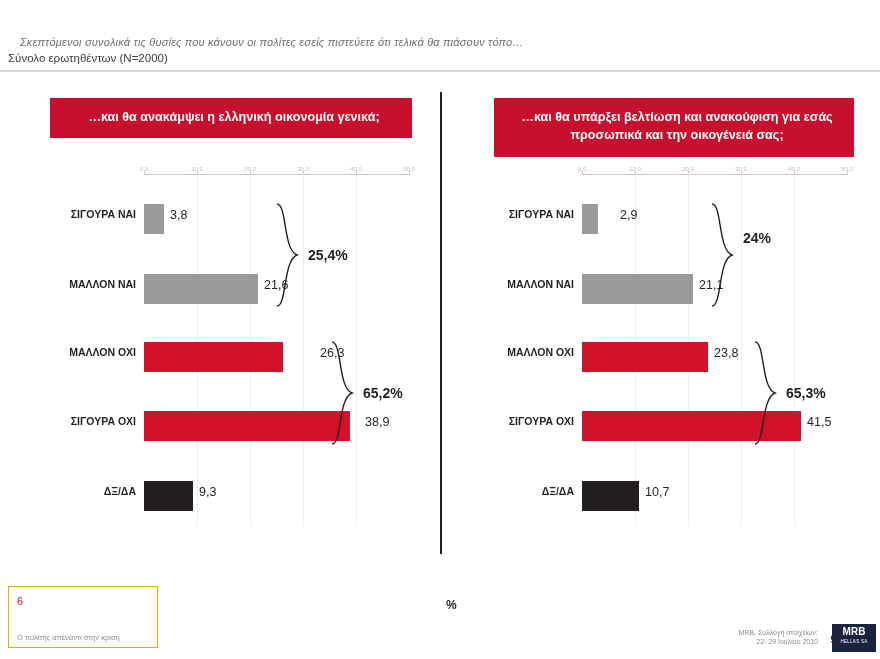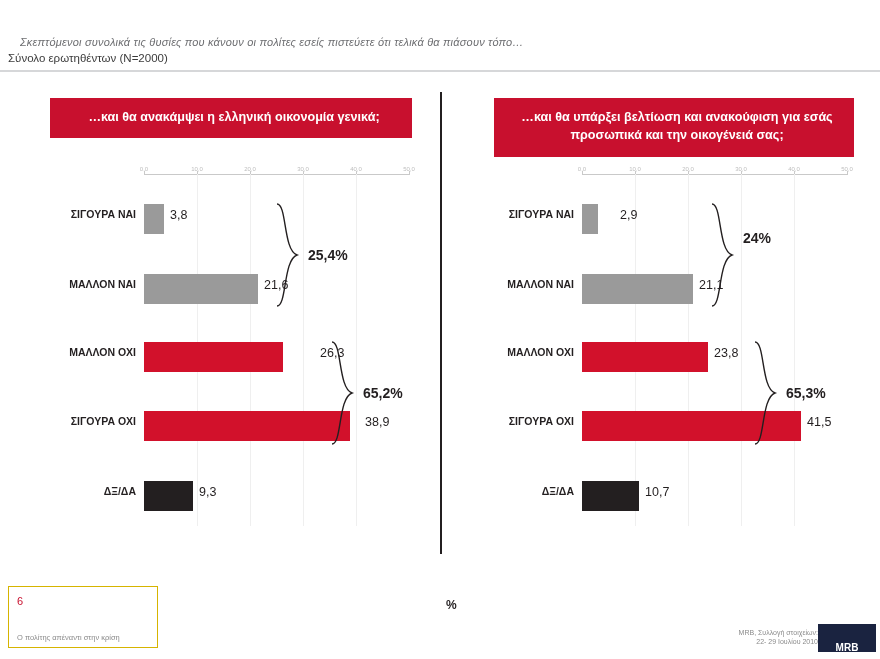--- a/index.html
+++ b/index.html
@@ -219,30 +219,30 @@
     right: 44px;
     top: 634px;
     font-size: 10px;
     font-weight: bold;
     color: #231f20;
   }
   .logo {
     position: absolute;
     right: 4px;
     top: 624px;
-    width: 58px;
+    width: 44px;
     height: 28px;
     background: #1a2340;
     color: #ffffff;
     text-align: center;
     font-size: 10px;
     font-weight: bold;
     line-height: 14px;
     box-sizing: border-box;
-    padding-top: 17px;
+    padding-top: 1px;
   }
   .logo .sub {
     display: block;
     font-size: 4.5px;
     font-weight: normal;
     letter-spacing: .3px;
     line-height: 6px;
   }
 </style>
 </head>

